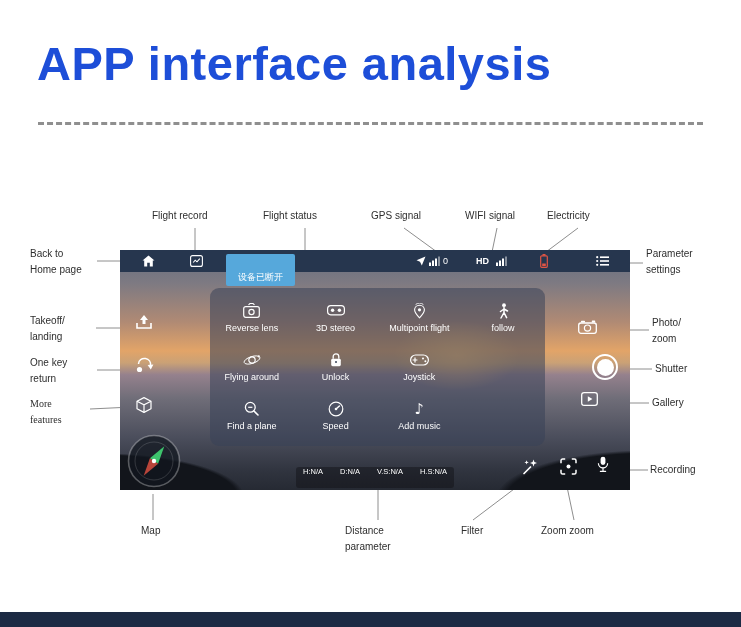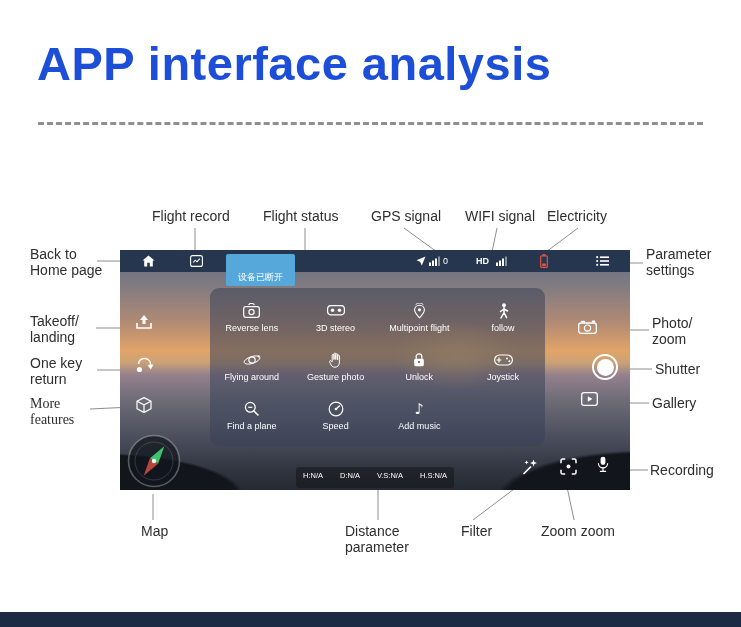--- a/index.html
+++ b/index.html
@@ -6,21 +6,21 @@
   html,body { width:741px; height:627px; }
   body { font-family:"Liberation Sans", sans-serif; background:#fff; }
   .page { position:relative; width:741px; height:627px; background:#ffffff; overflow:hidden; }
 
   .title { position:absolute; left:37px; top:36px; font-size:47px; font-weight:bold;
            color:#1d4ed8; letter-spacing:0.5px; }
   .rule { position:absolute; left:38px; right:38px; top:122px; border-top:3px dashed #8f8f8f; }
 
   .lines { position:absolute; left:0; top:0; }
 
-  .callout { position:absolute; font-size:14px; color:#2e2e2e; line-height:16px; }
+  .callout { position:absolute; font-size:10px; color:#2e2e2e; line-height:16px; }
   .callout span { display:block; }
 
   
   .phone { position:absolute; left:120px; top:250px; width:510px; height:240px; overflow:hidden;
     background:
       radial-gradient(90px 50px at 66% 44%, rgba(255,195,115,0.75), rgba(255,195,115,0) 70%),
       radial-gradient(230px 70px at -4% 103%, #12151b 60%, rgba(18,21,27,0) 63%),
       radial-gradient(250px 80px at 104% 104%, #12151b 58%, rgba(18,21,27,0) 62%),
       linear-gradient(180deg,
         #646e80 0%, #7e7a82 14%, #b08a74 30%, #e2a468 42%, #caa176 47%,
@@ -57,21 +57,21 @@
   .r-shutter i { position:absolute; inset:2.5px; background:#fff; border-radius:50%; }
   .r-gallery { left:461px; top:142px; }
   .b-filter  { left:402px; top:208px; }
   .b-zoom    { left:440px; top:208px; }
   .b-mic     { left:477px; top:206px; }
 
   .mapwrap { position:absolute; left:7px; top:184px; width:54px; height:54px; }
 
   .telemetry { position:absolute; left:176px; top:217px; width:158px; height:21px;
                background:rgba(15,15,20,0.45); border-radius:3px; display:flex;
-               align-items:flex-end; justify-content:space-between; padding:8px 7px; }
+               align-items:flex-start; justify-content:space-between; padding:0 7px; }
   .telemetry span { font-size:7.5px; color:#fff; white-space:nowrap; }
 
   .footer-bar { position:absolute; left:0; top:612px; width:741px; height:15px; background:#1c2a44; }
 </style>
 </head>
 <body>
 
 <div class="page">
 
   <h1 class="title">APP interface analysis</h1>
@@ -264,28 +264,20 @@
               <svg width="18" height="14" viewBox="0 0 18 14">
                 <circle cx="9" cy="7" r="3.2" fill="none" stroke="#fff" stroke-width="1.2"></circle>
                 <ellipse cx="9" cy="7" rx="8.2" ry="3.4" fill="none" stroke="#fff" stroke-width="0.9" transform="rotate(-18 9 7)"></ellipse>
                 <circle cx="15.8" cy="3.4" r="1.1" fill="#fff"></circle>
               </svg>
             </span>
           <span class="plabel">Flying around</span>
         </div>
         <div class="pitem">
           <span class="picon">
-              <svg width="13" height="16" viewBox="0 0 13 16">
-                <path d="M3.2 9.5 V3.2 a0.9 0.9 0 0 1 1.8 0 V7.5 M5 7.5 V1.9 a0.9 0.9 0 0 1 1.8 0 V7.5 M6.8 7.5 V2.6 a0.9 0.9 0 0 1 1.8 0 V7.8 M8.6 7.8 V4 a0.9 0.9 0 0 1 1.8 0 V10 c0 3.2-1.6 5.2-4.4 5.2 c-2.6 0-3.6-1.2-4.8-4 L0.6 9.8 c-0.4-0.9 0.8-1.6 1.5-0.9 L3.2 10" fill="none" stroke="#fff" stroke-width="1"></path>
-              </svg>
-            </span>
-          <span class="plabel">Gesture photo</span>
-        </div>
-        <div class="pitem">
-          <span class="picon">
               <svg width="12" height="15" viewBox="0 0 12 15">
                 <path d="M3.2 6.8 V4.6 a2.8 2.8 0 0 1 5.6 0 V6.8" fill="none" stroke="#fff" stroke-width="1.3"></path>
                 <rect x="1.2" y="6.8" width="9.6" height="7.4" rx="1.4" fill="#fff"></rect>
                 <circle cx="6" cy="10" r="1" fill="#3a4458"></circle>
               </svg>
             </span>
           <span class="plabel">Unlock</span>
         </div>
         <div class="pitem">
           <span class="picon">

